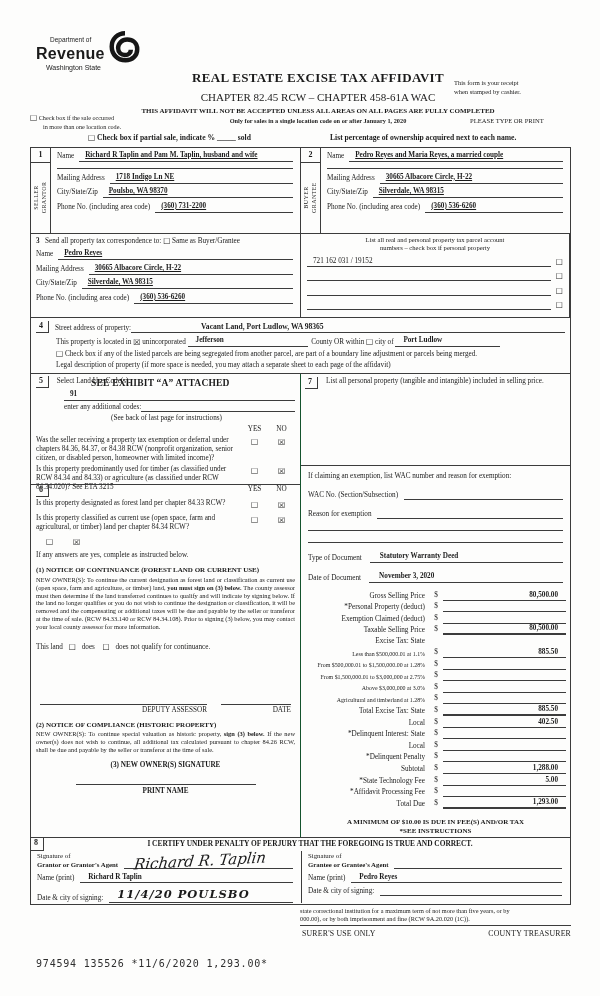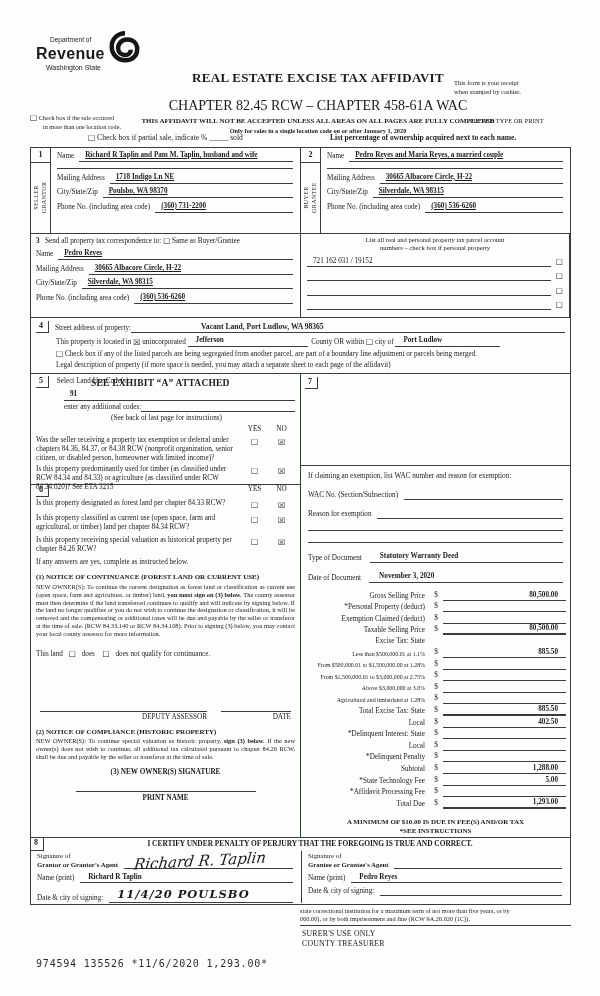--- a/index.html
+++ b/index.html
@@ -16,28 +16,28 @@
   .line { border-bottom:1px solid #3c3c3c; }
 
   
   .logo { position:absolute; left:36px; top:36px; width:120px; }
   .logo .dept { font-size:6.5px; margin-left:14px; font-family:"Liberation Sans",sans-serif; }
   .logo .rev  { font-size:16px; font-weight:bold; letter-spacing:0.3px; font-family:"Liberation Sans",sans-serif; }
   .logo .state{ font-size:7px; margin-left:10px; font-family:"Liberation Sans",sans-serif; }
   .swirl { position:absolute; left:72px; top:-6px; width:34px; height:34px; }
   .title-block { position:absolute; left:110px; top:70px; width:416px; text-align:center; }
   .title-block .t1 { font-size:13px; font-weight:bold; letter-spacing:0.3px; }
-  .title-block .t2 { font-size:14px; margin-top:11px; }
+  .title-block .t2 { font-size:11px; margin-top:5px; }
   .title-block .t3 { font-size:7px;  font-weight:bold; margin-top:2px; }
   .title-block .t4 { font-size:6.3px; font-weight:bold; margin-top:1px; }
   .receipt-note { position:absolute; left:454px; top:79px; width:110px; font-size:6.5px; line-height:1.35; }
   .please { position:absolute; left:470px; top:117px; font-size:6.6px; }
   .multiloc { position:absolute; left:30px; top:114px; font-size:6.2px; line-height:1.3; }
   .multiloc .ind { margin-left:13px; }
-  .partial { position:absolute; left:88px; top:133px; font-size:7.6px; font-weight:normal; }
+  .partial { position:absolute; left:88px; top:133px; font-size:7.6px; font-weight:bold; }
   .ownership { position:absolute; left:330px; top:133px; font-size:7.6px; font-weight:bold; }
 
   
   .formbox { position:absolute; left:30px; top:147px; width:541px; height:758px; border:1px solid #3c3c3c; display:flex; flex-direction:column; }
   .rowA { display:flex; height:86px; border-bottom:1px solid #3c3c3c; }
   .rowB { display:flex; height:85px; border-bottom:1px solid #3c3c3c; }
   .rowC { height:56px; border-bottom:1px solid #3c3c3c; padding:3px 5px 0 5px; position:relative; }
   .rowD { display:flex; height:464px; border-bottom:1px solid #3c3c3c; }
   .rowE { height:66px; }
 
@@ -131,21 +131,21 @@
   .siglabels { font-size:6.8px; line-height:1.25; white-space:nowrap; padding-right:6px; }
   .sigul { flex:1; border-bottom:1px solid #3c3c3c; min-height:10px; position:relative; }
   .script { font-family:"DejaVu Serif", serif; font-style:italic; font-size:15px; display:inline-block; transform:rotate(-3deg) skewX(-10deg); position:absolute; left:10px; bottom:-2px; white-space:nowrap; }
   .hand { font-family:"DejaVu Serif", serif; font-style:italic; font-weight:bold; font-size:11.5px; letter-spacing:1px; padding-left:12px; }
   .srow { display:flex; align-items:flex-end; margin-top:4px; }
   .srow .lbl { white-space:nowrap; padding-right:6px; }
   .srow .fill { flex:1; border-bottom:1px solid #3c3c3c; min-height:9px; font-weight:bold; padding-left:8px; }
 
   
   .perjury { position:absolute; left:300px; top:907px; width:271px; font-size:6.3px; line-height:1.3; border-bottom:1px solid #3c3c3c; padding-bottom:2px; }
-  .useonly { position:absolute; left:302px; top:929px; width:269px; display:flex; justify-content:space-between; font-size:7.8px; letter-spacing:0.2px;flex-direction:column; }
+  .useonly { position:absolute; left:302px; top:929px; width:269px; display:flex; justify-content:space-between; font-size:7.8px; letter-spacing:0.2px; }
   .stamp { position:absolute; left:36px; top:958px; font-family:"DejaVu Sans Mono", monospace; font-size:10px; letter-spacing:0.8px; color:#2e2e2e; }
 </style>
 </head>
 <body>
 
 <div class="page">
 
   <div class="logo">
     <div class="dept">Department of</div>
     <div class="rev">Revenue</div>
@@ -363,21 +363,20 @@
             <span class="qt">Is this property designated as forest land per chapter 84.33 RCW?</span>
             <span class="qcb"><span class="cb">☐</span></span>
             <span class="qcb"><span class="cb">☒</span></span>
           </div>
           <div class="qrow" style="margin-top:4px;">
             <span class="qt">Is this property classified as current use (open space, farm and agricultural, or timber) land per chapter 84.34 RCW?</span>
             <span class="qcb"><span class="cb">☐</span></span>
             <span class="qcb"><span class="cb">☒</span></span>
           </div>
           <div class="qrow" style="margin-top:4px;">
-            <span class="qt">Is this property receiving special valuation as historical property per chapter 84.26 RCW?</span>
             <span class="qcb"><span class="cb">☐</span></span>
             <span class="qcb"><span class="cb">☒</span></span>
           </div>
           <div style="margin-top:4px;">If any answers are yes, complete as instructed below.</div>
 
           <div class="notice-title">(1) NOTICE OF CONTINUANCE (FOREST LAND OR CURRENT USE)</div>
           <div class="notice-body">
             <span>NEW OWNER(S): To continue the current designation as forest land or classification as current use (open space, farm and agriculture, or timber) land, </span><b>you must sign on (3) below.</b><span> The county assessor must then determine if the land transferred continues to qualify and will indicate by signing below. If the land no longer qualifies or you do not wish to continue the designation or classification, it will be removed and the compensating or additional taxes will be due and payable by the seller or transferor at the time of sale. (RCW 84.33.140 or RCW 84.34.108). Prior to signing (3) below, you may contact your local county assessor for more information.</span>
           </div>
 
@@ -409,20 +408,21 @@
           <div class="printname">
             <div class="line"></div>
             <div class="cap b" style="margin-top:2px;">PRINT NAME</div>
           </div>
         </div>
       </div>
 
       <div class="colR">
         <div class="sec7">
           <span class="numchip" style="height:12px;">7</span>
+          <span class="txt">List all personal property (tangible and intangible) included in selling price.</span>
         </div>
 
         <div class="exempt">
           <div>If claiming an exemption, list WAC number and reason for exemption:</div>
           <div class="exrow">
             <span class="lbl">WAC No. (Section/Subsection)</span>
             <span class="fill"></span>
           </div>
           <div class="exrow">
             <span class="lbl">Reason for exemption</span>

